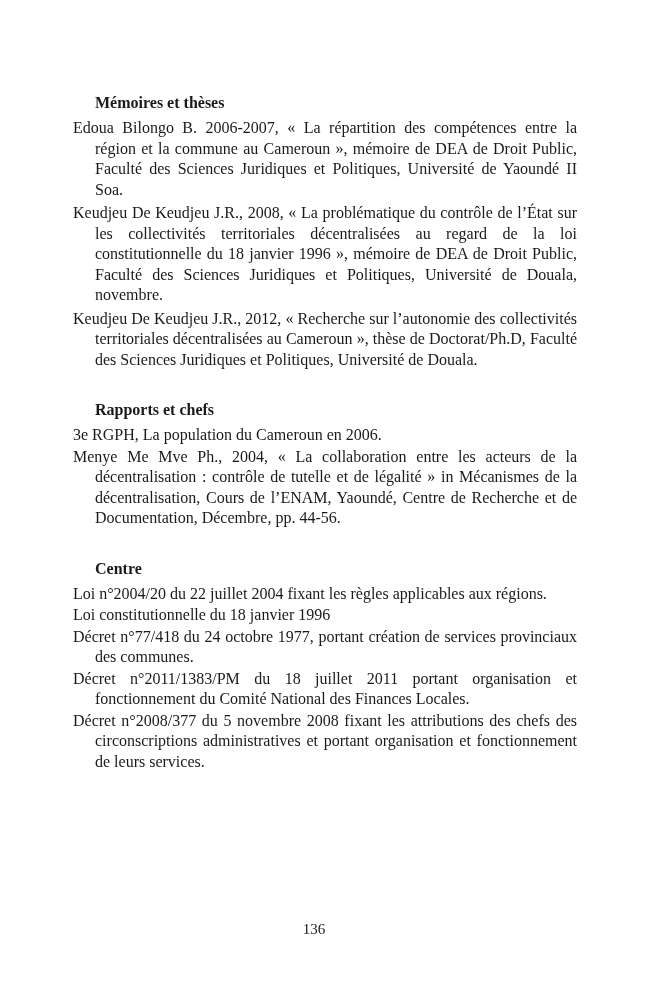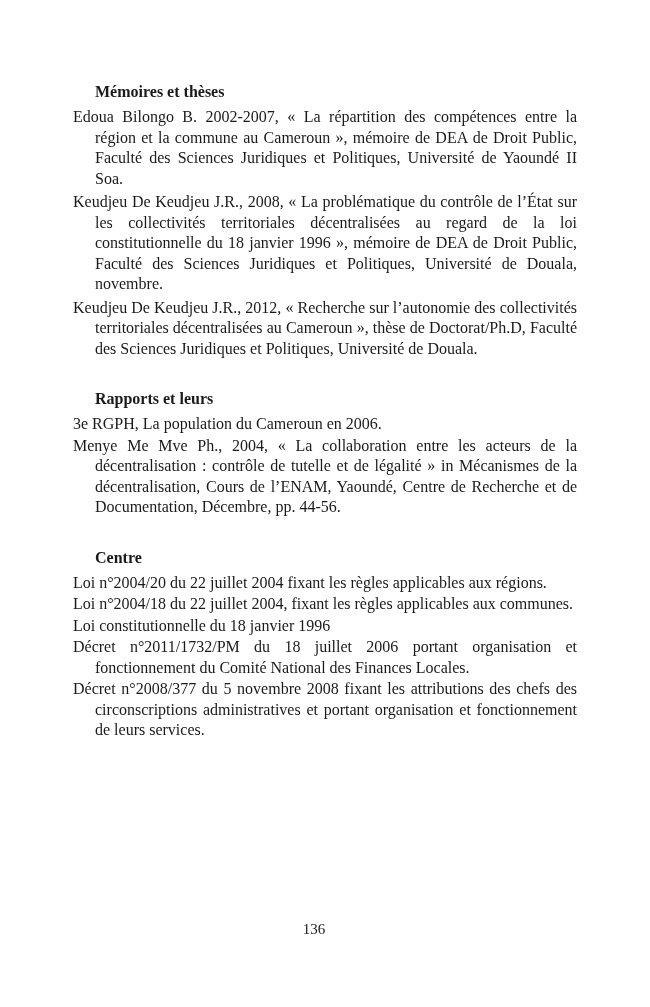--- a/index.html
+++ b/index.html
@@ -11,21 +11,21 @@
       width: 650px;
       height: 1007px;
       position: relative;
       overflow: hidden;
       font-family: "Liberation Serif", "DejaVu Serif", serif;
       color: #1a1a1a;
     }
     .page {
       position: absolute;
       left: 73px;
-      top: 82px;
+      top: 93px;
       width: 504px;
     }
     .section-title {
       font-weight: bold;
       font-size: 16px;
       line-height: 20px;
       margin: 0 0 5px 0;
       padding-left: 22px;
     }
     .entry {
@@ -52,35 +52,35 @@
       line-height: 18px;
     }
   </style>
 </head>
 <body>
 
 <div class="page">
 
   <div class="section memoires">
     <div class="section-title">Mémoires et thèses</div>
-    <p class="entry">Edoua Bilongo B. 2002-2007, « La répartition des compétences entre la région et la commune au Cameroun », mémoire de DEA de Droit Public, Faculté des Sciences Juridiques et Politiques, Université de Yaoundé II Soa.</p>
+    <p class="entry">Edoua Bilongo B. 2006-2007, « La répartition des compétences entre la région et la commune au Cameroun », mémoire de DEA de Droit Public, Faculté des Sciences Juridiques et Politiques, Université de Yaoundé II Soa.</p>
     <p class="entry">Keudjeu De Keudjeu J.R., 2008, « La problématique du contrôle de l’État sur les collectivités territoriales décentralisées au regard de la loi constitutionnelle du 18 janvier 1996 », mémoire de DEA de Droit Public, Faculté des Sciences Juridiques et Politiques, Université de Douala, novembre.</p>
     <p class="entry">Keudjeu De Keudjeu J.R., 2012, « Recherche sur l’autonomie des collectivités territoriales décentralisées au Cameroun », thèse de Doctorat/Ph.D, Faculté des Sciences Juridiques et Politiques, Université de Douala.</p>
   </div>
 
   <div class="section">
-    <div class="section-title">Rapports et leurs</div>
+    <div class="section-title">Rapports et chefs</div>
     <p class="entry">3e RGPH, La population du Cameroun en 2006.</p>
     <p class="entry">Menye Me Mve Ph., 2004, « La collaboration entre les acteurs de la décentralisation : contrôle de tutelle et de légalité » in Mécanismes de la décentralisation, Cours de l’ENAM, Yaoundé, Centre de Recherche et de Documentation, Décembre, pp. 44-56.</p>
   </div>
 
   <div class="section">
     <div class="section-title">Centre</div>
     <p class="entry">Loi n°2004/20 du 22 juillet 2004 fixant les règles applicables aux régions.</p>
-    <p class="entry">Loi n°2004/18 du 22 juillet 2004, fixant les règles applicables aux communes.</p>
     <p class="entry">Loi constitutionnelle du 18 janvier 1996</p>
-    <p class="entry">Décret n°2011/1732/PM du 18 juillet 2006 portant organisation et fonctionnement du Comité National des Finances Locales.</p>
+    <p class="entry">Décret n°77/418 du 24 octobre 1977, portant création de services provinciaux des communes.</p>
+    <p class="entry">Décret n°2011/1383/PM du 18 juillet 2011 portant organisation et fonctionnement du Comité National des Finances Locales.</p>
     <p class="entry">Décret n°2008/377 du 5 novembre 2008 fixant les attributions des chefs des circonscriptions administratives et portant organisation et fonctionnement de leurs services.</p>
   </div>
 
 </div>
 
 <div class="page-number">136</div>
 
 </body></html>

